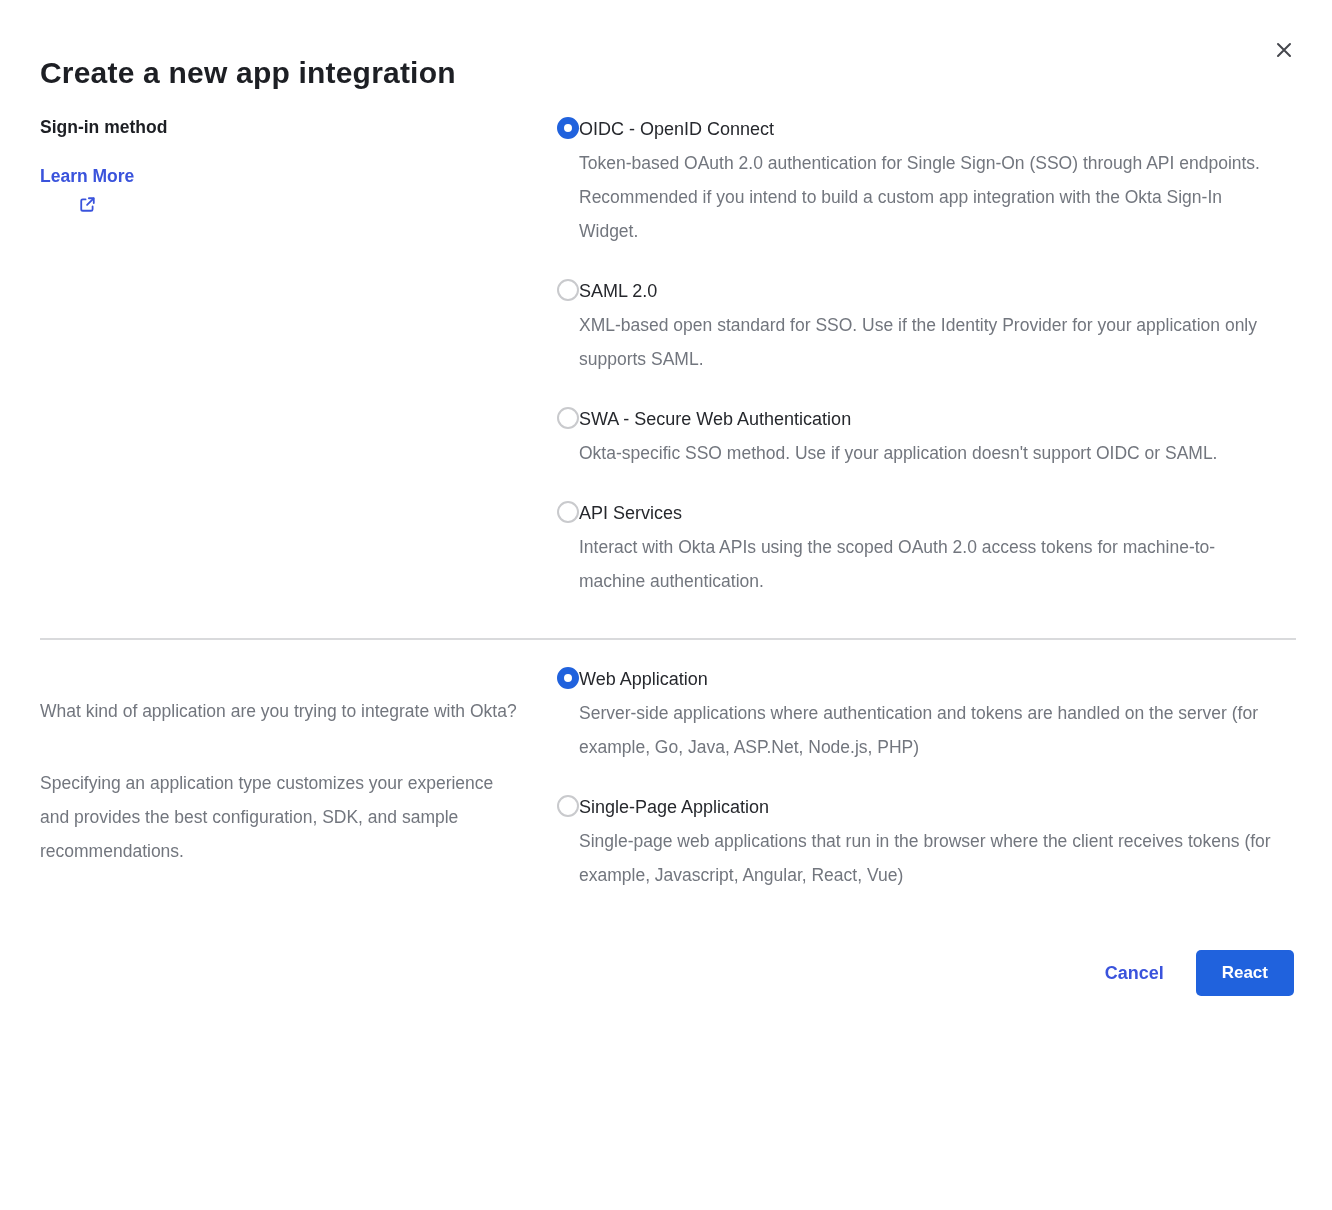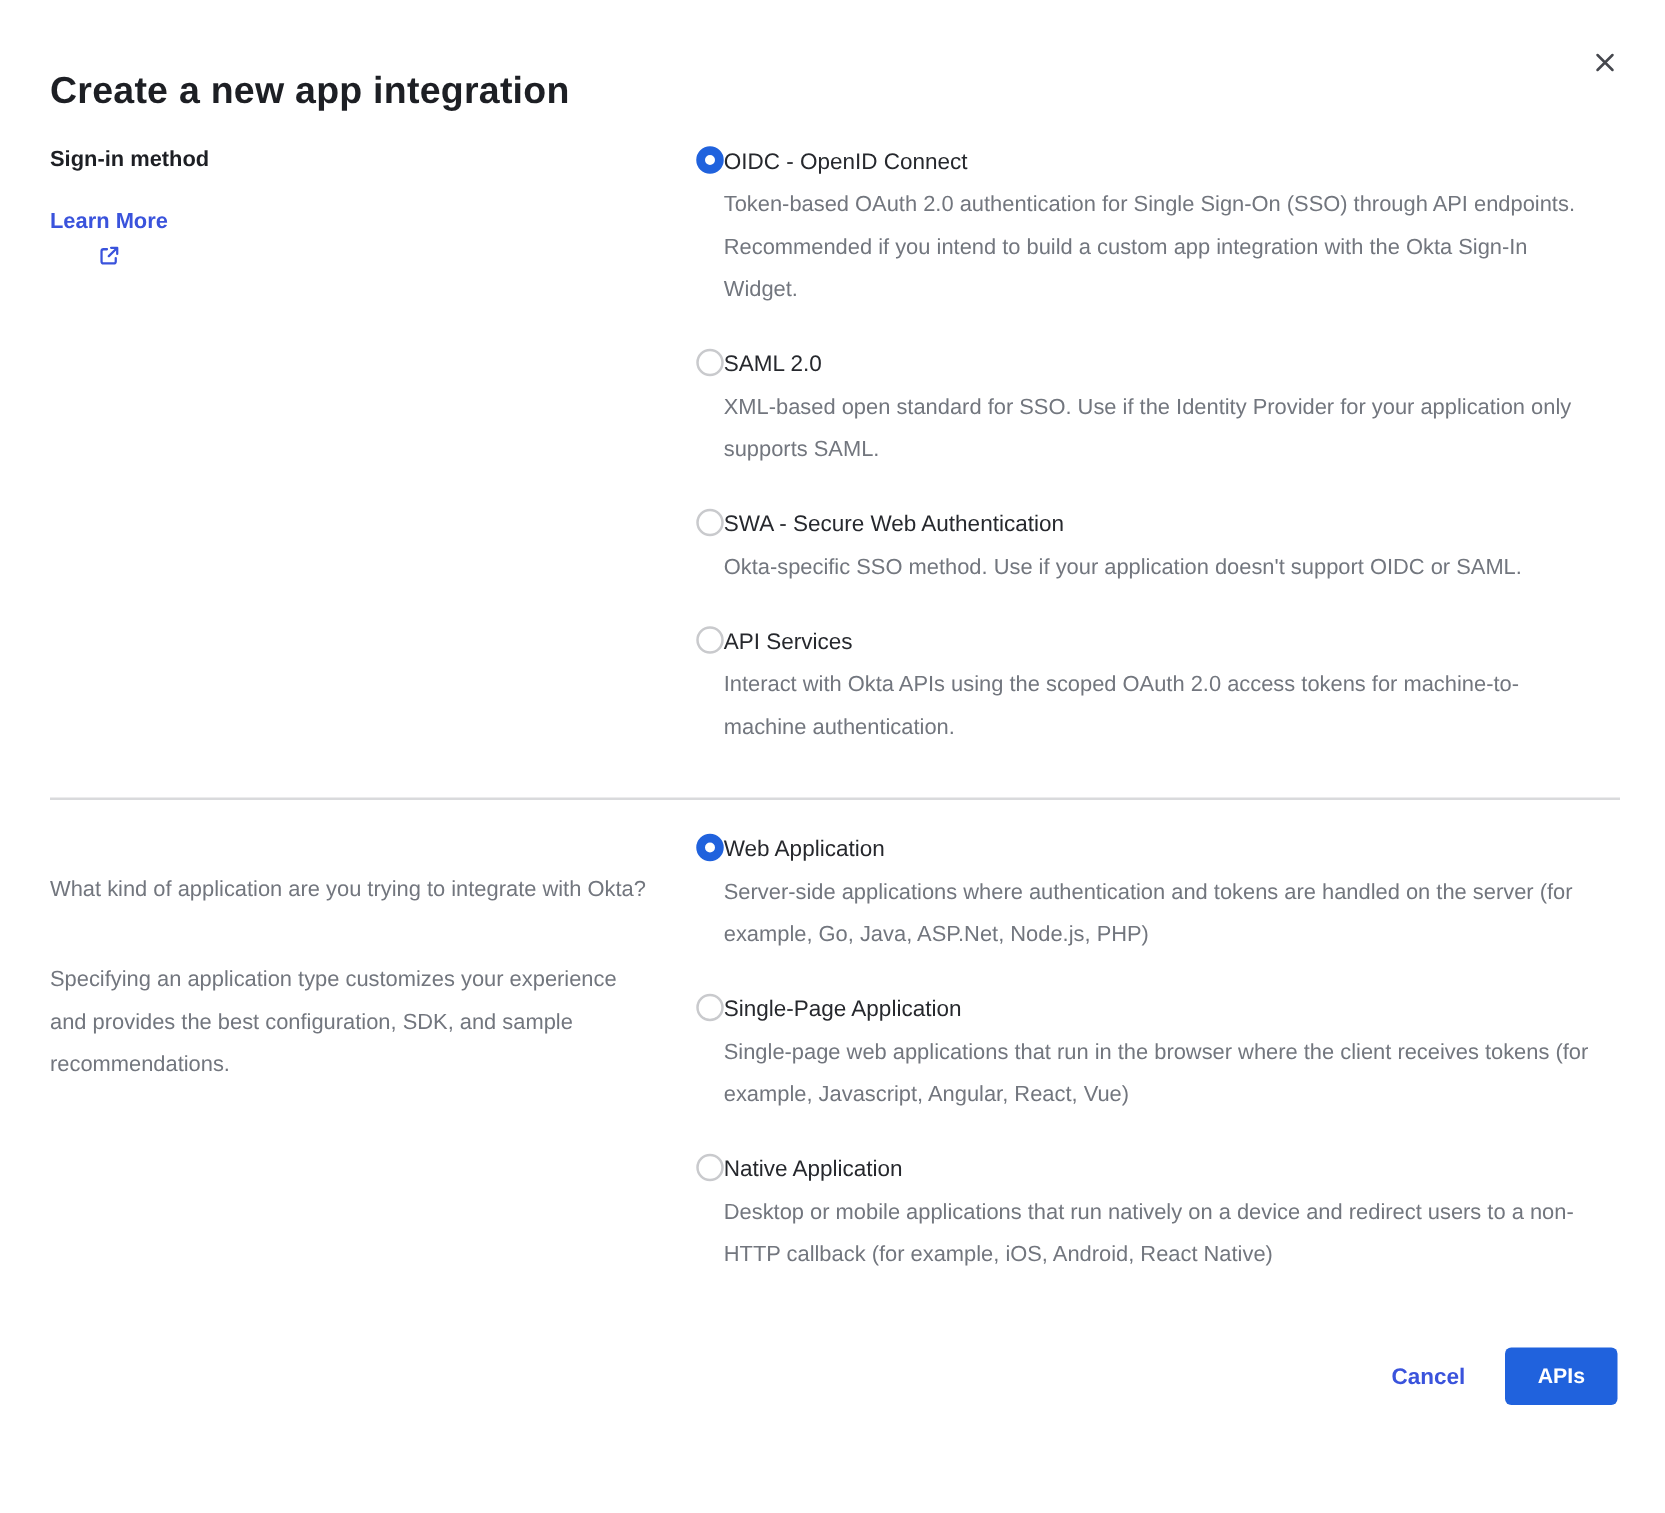--- a/index.html
+++ b/index.html
@@ -220,28 +220,21 @@
           <div class="option-desc">Server-side applications where authentication and tokens are handled on the server (for example, Go, Java, ASP.Net, Node.js, PHP)</div>
         </div>
       </div>
       <div class="option">
         <span class="radio"></span>
         <div class="option-text">
           <div class="option-label">Single-Page Application</div>
           <div class="option-desc">Single-page web applications that run in the browser where the client receives tokens (for example, Javascript, Angular, React, Vue)</div>
         </div>
       </div>
-      <div class="option">
-        <span class="radio"></span>
-        <div class="option-text">
-          <div class="option-label">Native Application</div>
-          <div class="option-desc">Desktop or mobile applications that run natively on a device and redirect users to a non-HTTP callback (for example, iOS, Android, React Native)</div>
-        </div>
-      </div>
     </div>
   </div>
 
   <div class="footer">
     <a class="cancel-link">Cancel</a>
-    <button class="next-btn">APIs</button>
+    <button class="next-btn">React</button>
   </div>
 
 </div>
 
 </body></html>

